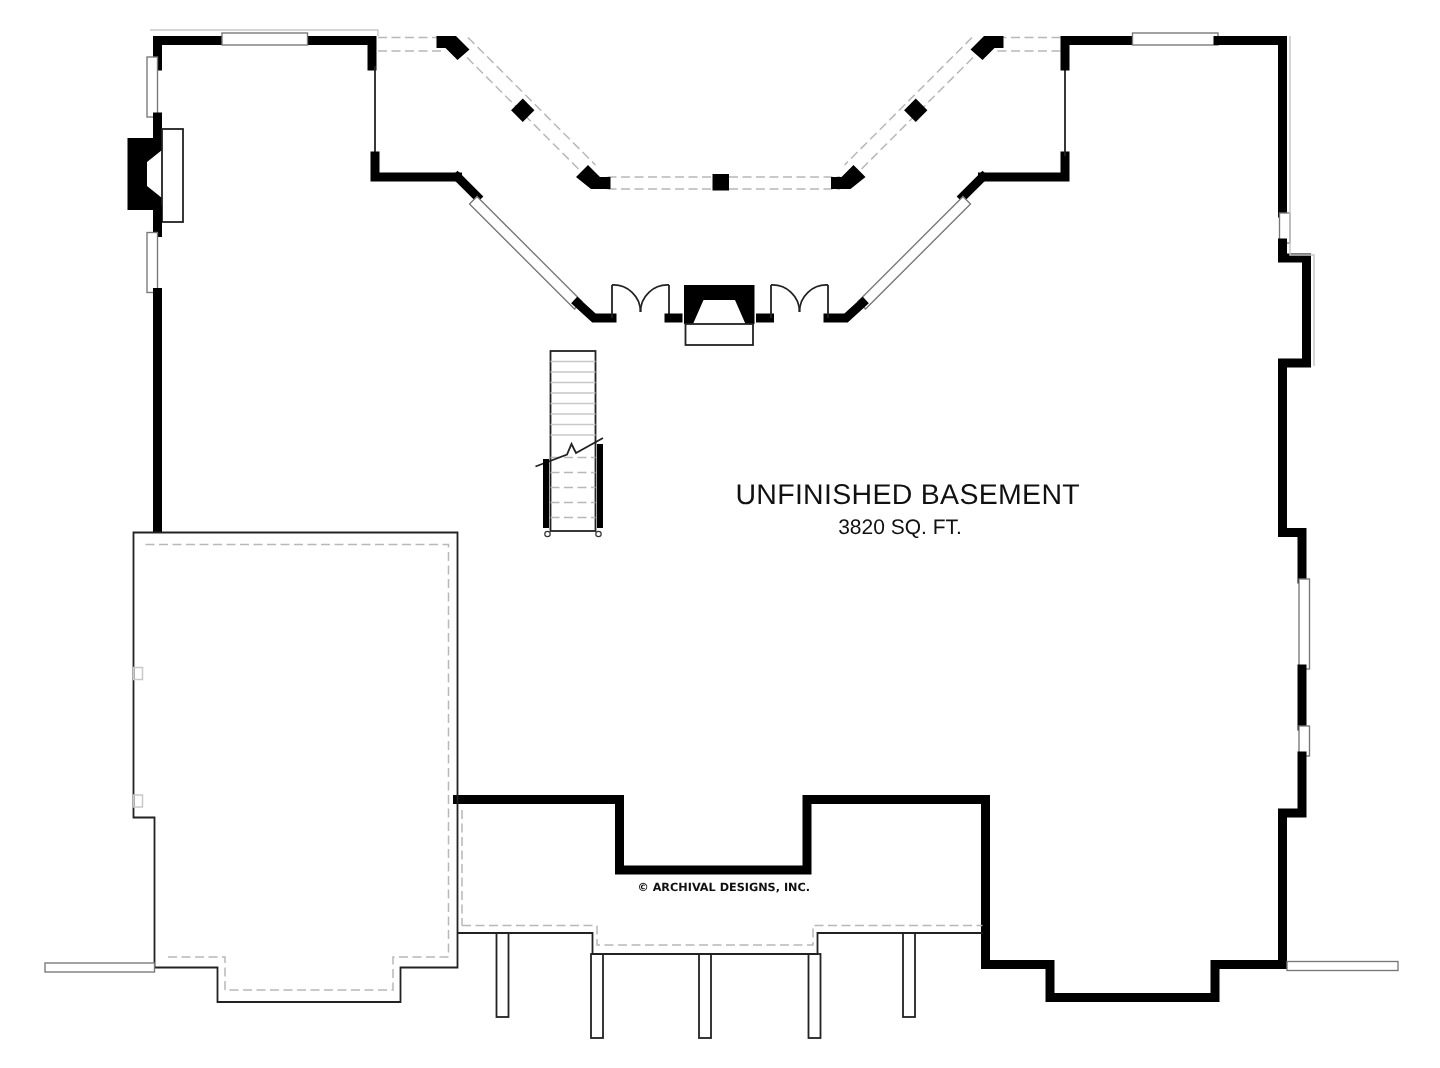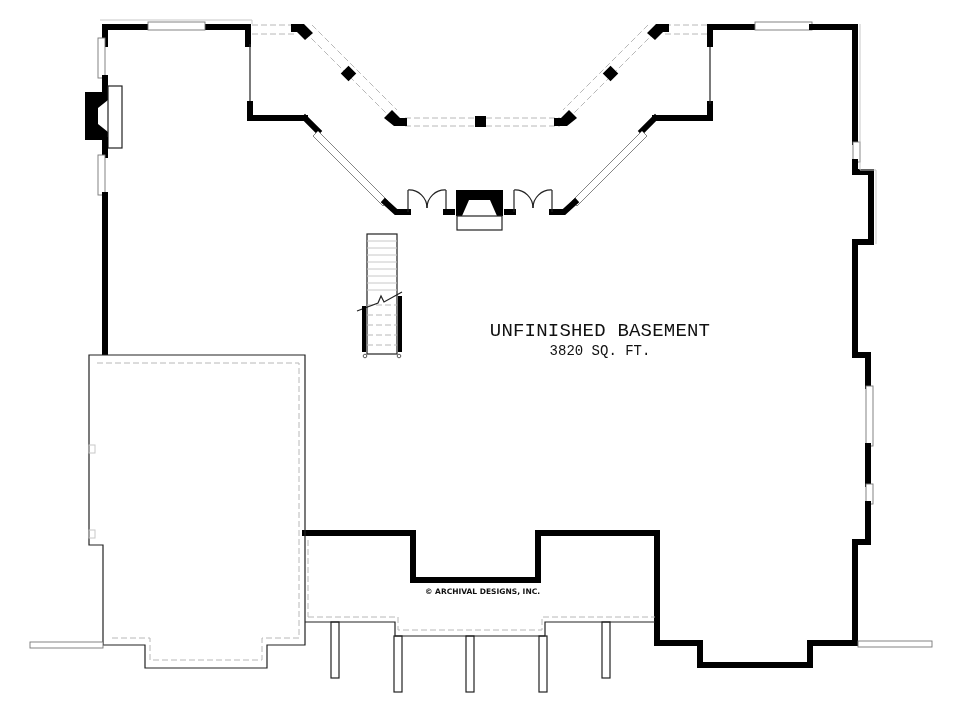--- a/index.html
+++ b/index.html
@@ -4,24 +4,24 @@
   <style>
     html, body { margin: 0; padding: 0; background: #ffffff; }
     body { width: 960px; height: 712px; overflow: hidden; position: relative; }
     #plan { position: absolute; left: 0; top: 0; width: 960px; height: 712px; }
     .wall { fill: none; stroke: #000; stroke-width: 6; stroke-linejoin: miter; stroke-linecap: square; }
     .wall-thin { fill: none; stroke: #222; stroke-width: 1.2; }
     .dash { fill: none; stroke: #b8b8b8; stroke-width: 1; stroke-dasharray: 6 3; }
     .ghost { fill: none; stroke: #c8c8c8; stroke-width: 1; }
     .win { fill: #fff; stroke: #777; stroke-width: 0.9; }
     .solid { fill: #000; stroke: none; }
-    .label-main { position: absolute; left: 480px; top: 320px; width: 240px; text-align: center;
-      font-family: Liberation Mono, monospace; font-size: 19px; letter-spacing: 0.2px; color: #111; }
+    .label-main { position: absolute; left: 480px; top: 320px; width: 240px; text-align: right;
+      font-family: Liberation Sans, sans-serif; font-size: 19px; letter-spacing: 0.2px; color: #111; }
     .label-sub { position: absolute; left: 480px; top: 343px; width: 240px; text-align: center;
-      font-family: Liberation Mono, monospace; font-size: 14px; color: #111; }
+      font-family: Liberation Sans, sans-serif; font-size: 14px; color: #111; }
     .copyright { position: absolute; left: 425px; top: 587px; width: 110px; text-align: center;
       font-family: "DejaVu Sans", sans-serif; font-size: 7.5px; font-weight: bold; color: #111; white-space: nowrap; }
   </style>
 </head>
 <body>
 
 <svg id="plan" viewBox="0 0 960 712" xmlns="http://www.w3.org/2000/svg">
 
   <g>
 

